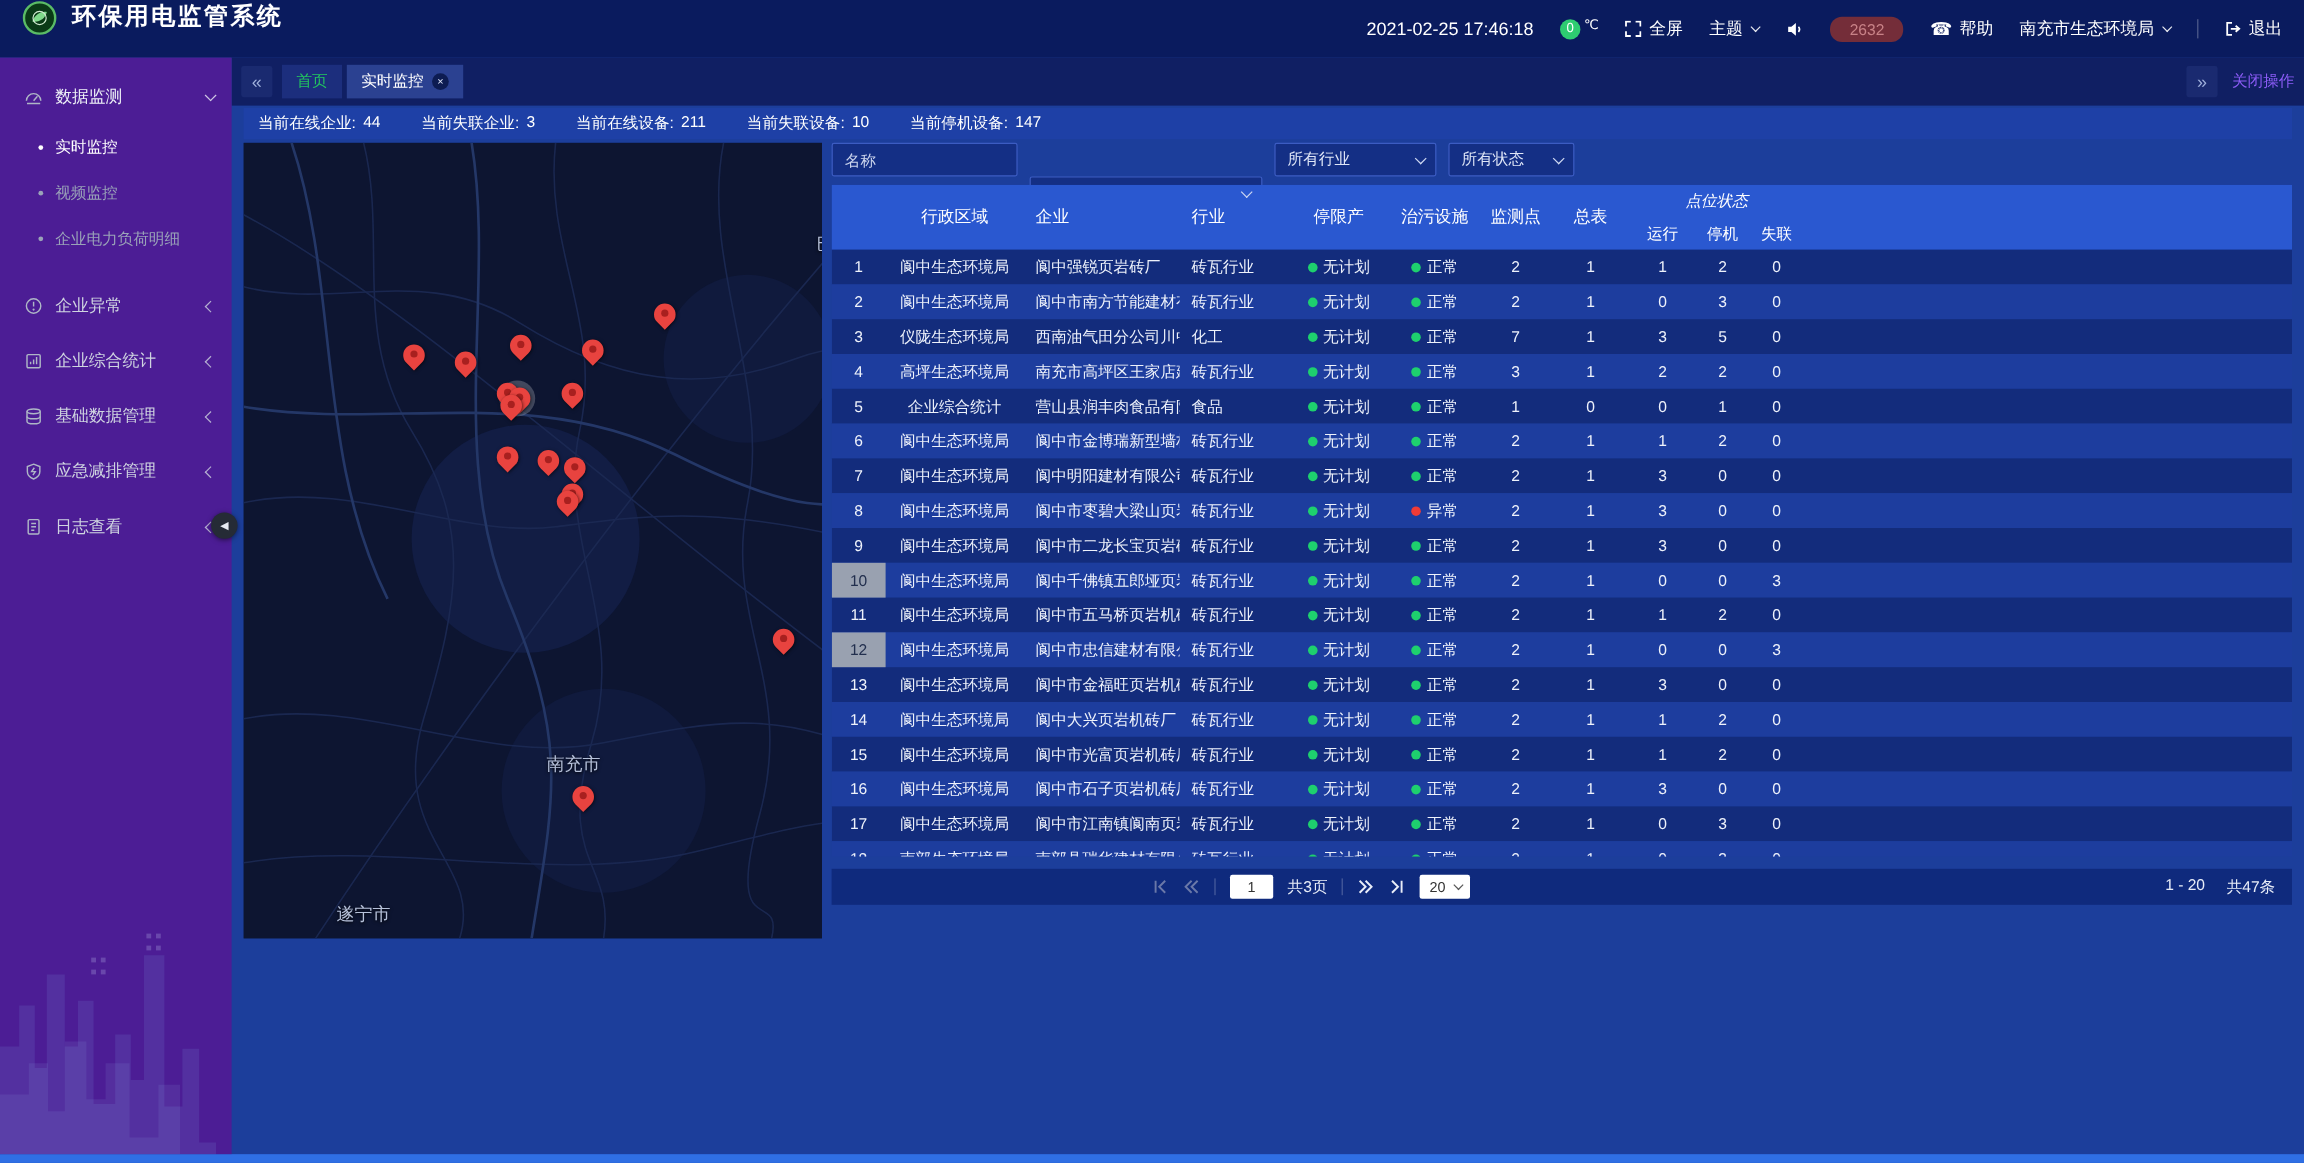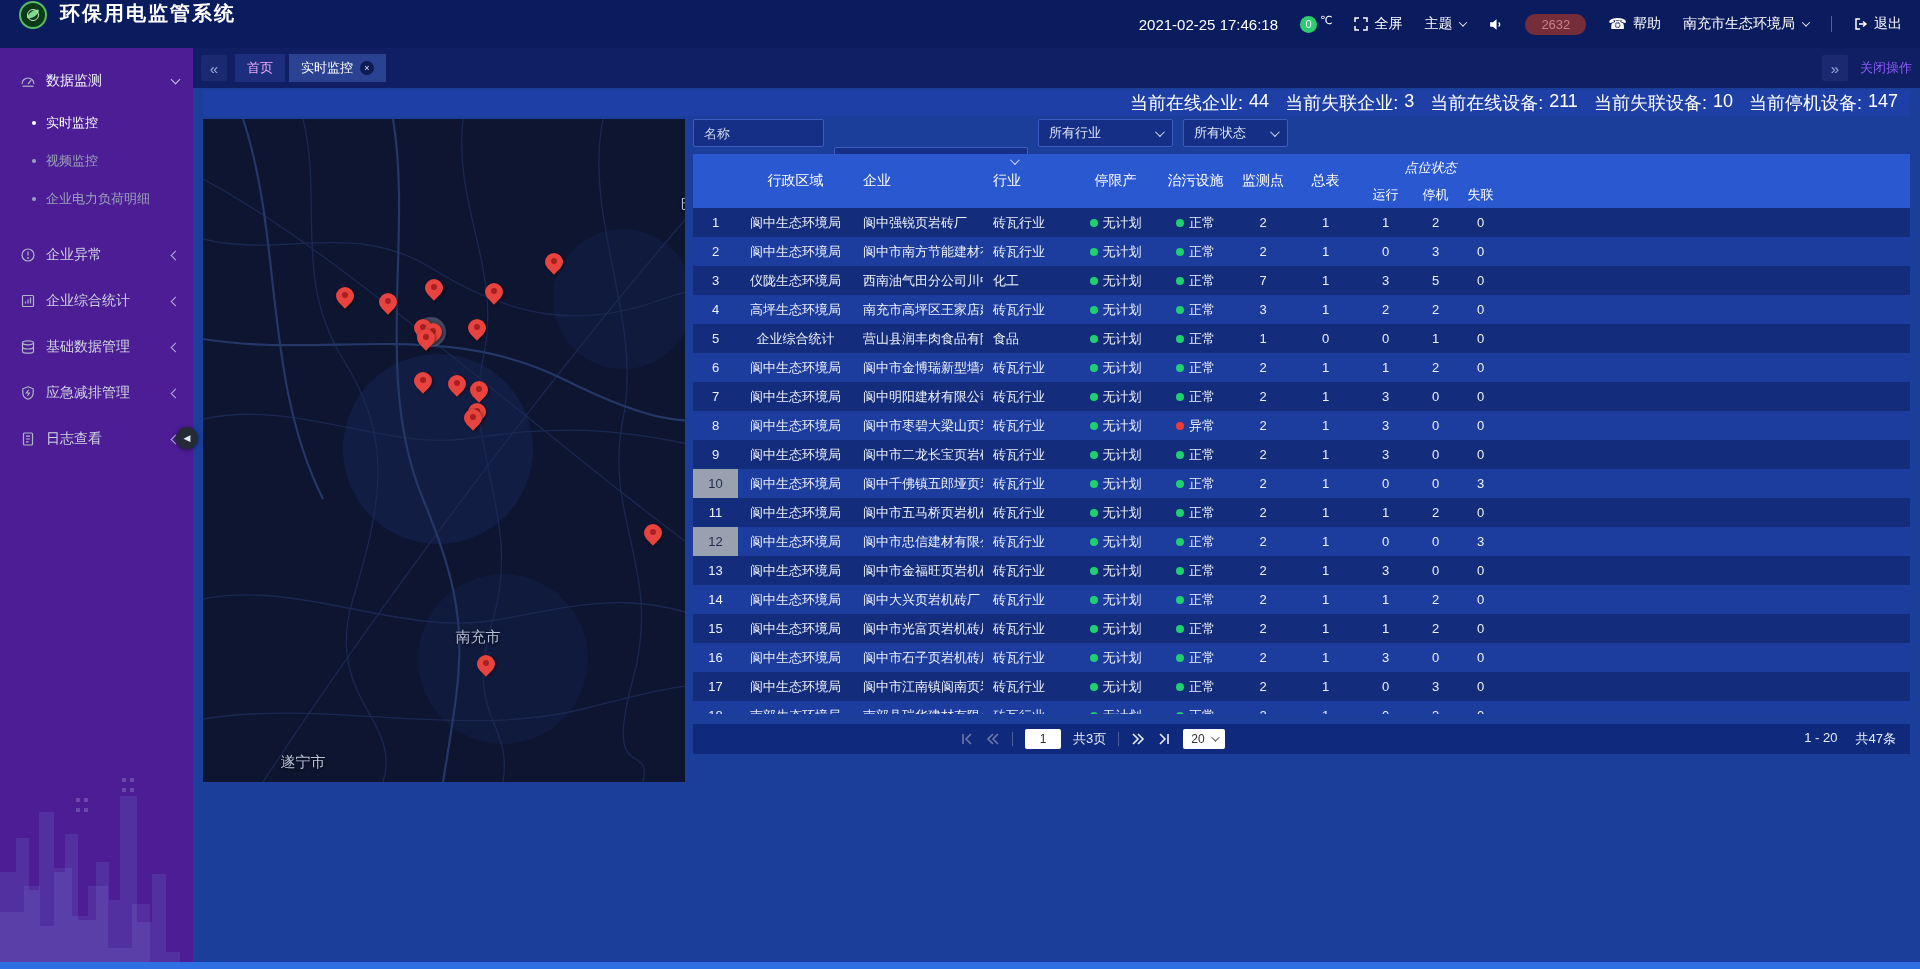--- a/index.html
+++ b/index.html
@@ -40,46 +40,46 @@
   .submenu-item.active { color:#ffffff; }
   .sub-dot { width:4px; height:4px; border-radius:50%; background:currentColor; flex:none; }
   .skyline { position:absolute; bottom:0; left:0; z-index:1; }
 
   .main { flex:1; display:flex; flex-direction:column; min-width:0; }
 
   
   .tabbar { height:40px; flex:none; background:#101f63; display:flex; align-items:center; padding:0 8px; gap:8px; }
   .nav-btn { width:26px; height:26px; background:#1a2a70; color:#9fb0dc; display:flex; align-items:center; justify-content:center; font-size:15px; border-radius:2px; cursor:pointer; flex:none; }
   .tabs { display:flex; gap:4px; }
-  .tab { height:28px; padding:0 12px; display:flex; align-items:center; gap:7px; font-size:13px; background:#1c2e7d; color:#f0abfc; cursor:pointer; white-space:nowrap; }
+  .tab { height:28px; padding:0 12px; display:flex; align-items:center; gap:7px; font-size:13px; background:#1c2e7d; color:#22c55e; cursor:pointer; white-space:nowrap; }
   .tab.active { background:#2b4191; color:#fff; }
   .tab-close { width:14px; height:14px; border-radius:50%; background:#0d1c52; color:#dfe6f7; font-size:9px; display:flex; align-items:center; justify-content:center; cursor:pointer; }
   .tabbar-right { margin-left:auto; display:flex; align-items:center; gap:12px; }
   .close-ops { color:#8b5cf6; font-size:13px; cursor:pointer; white-space:nowrap; }
 
   
   .content { flex:1; padding:2px 10px 0 10px; display:flex; flex-direction:column; min-height:0; }
-  .statsbar { height:26px; flex:none; background:#1e40a6; display:flex; align-items:center; gap:16px; padding:0 12px; color:#fff; font-size:18px; margin-bottom:2px;justify-content:flex-end; }
+  .statsbar { height:26px; flex:none; background:#1e40a6; display:flex; align-items:center; gap:34px; padding:0 12px; color:#fff; font-size:13px; margin-bottom:2px; }
   .stat-item { display:flex; gap:6px; white-space:nowrap; }
   .content-row { display:flex; gap:8px; margin-top:1px; }
 
   
   .map { width:482px; height:663px; flex:none; position:relative; background:#0d1531; overflow:hidden; cursor:grab; }
   .map svg.roads { position:absolute; left:0; top:0; }
   .halo { position:absolute; left:213px; top:198px; width:30px; height:30px; border-radius:50%; background:rgba(255,255,255,.22); }
   .pin { position:absolute; width:18px; height:18px; margin-left:-9px; margin-top:-18px; cursor:pointer; }
   .pin::before { content:""; position:absolute; inset:0; background:#e8433f; border-radius:50% 50% 50% 0; transform:rotate(-45deg); box-shadow:0 1px 3px rgba(0,0,0,.6); }
   .pin::after { content:""; position:absolute; left:6px; top:5px; width:6px; height:6px; border-radius:50%; background:#a8201f; }
   .city-label { position:absolute; transform:translate(-50%,-50%); color:#b6c1da; font-size:15px; text-shadow:0 1px 3px #000; white-space:nowrap; }
 
   
   .panel { flex:1; height:663px; display:flex; flex-direction:column; min-width:0; }
   .filters { display:flex; gap:10px; height:28px; flex:none; margin-bottom:7px; }
   .f-input, .f-select { background:#142f85; border:1px solid #3c5cc2; height:28px; border-radius:2px; color:#dfe6f7; font-size:13px; padding:0 10px; font-family:inherit; }
-  .f-input { width:131px; }
+  .f-input { width:155px; }
   .f-input::placeholder { color:#cdd6ee; }
   .f-select { display:flex; align-items:center; justify-content:space-between; cursor:pointer; }
   .f-select .chev { width:7px; height:7px; border-right:1.5px solid #cfd9f2; border-bottom:1.5px solid #cfd9f2; transform:rotate(45deg) translateY(-2px); display:inline-block; margin-left:8px; }
   .w194 { width:194px;margin-top:28px; } .w135 { width:135px; } .w105 { width:105px; }
 
   .table { height:560px; flex:none; display:flex; flex-direction:column; overflow:hidden; margin-bottom:10px; }
   .thead, .trow { display:grid; grid-template-columns:45px 115px 130px 90px 85px 75px 60px 65px 55px 45px 45px 1fr; }
   .thead { flex:none; background:#2a58d0; color:#fff; font-size:14px; grid-template-rows:27px 27px; }
   .th { display:flex; align-items:center; justify-content:center; }
   .h-span { grid-row:1/3; }

